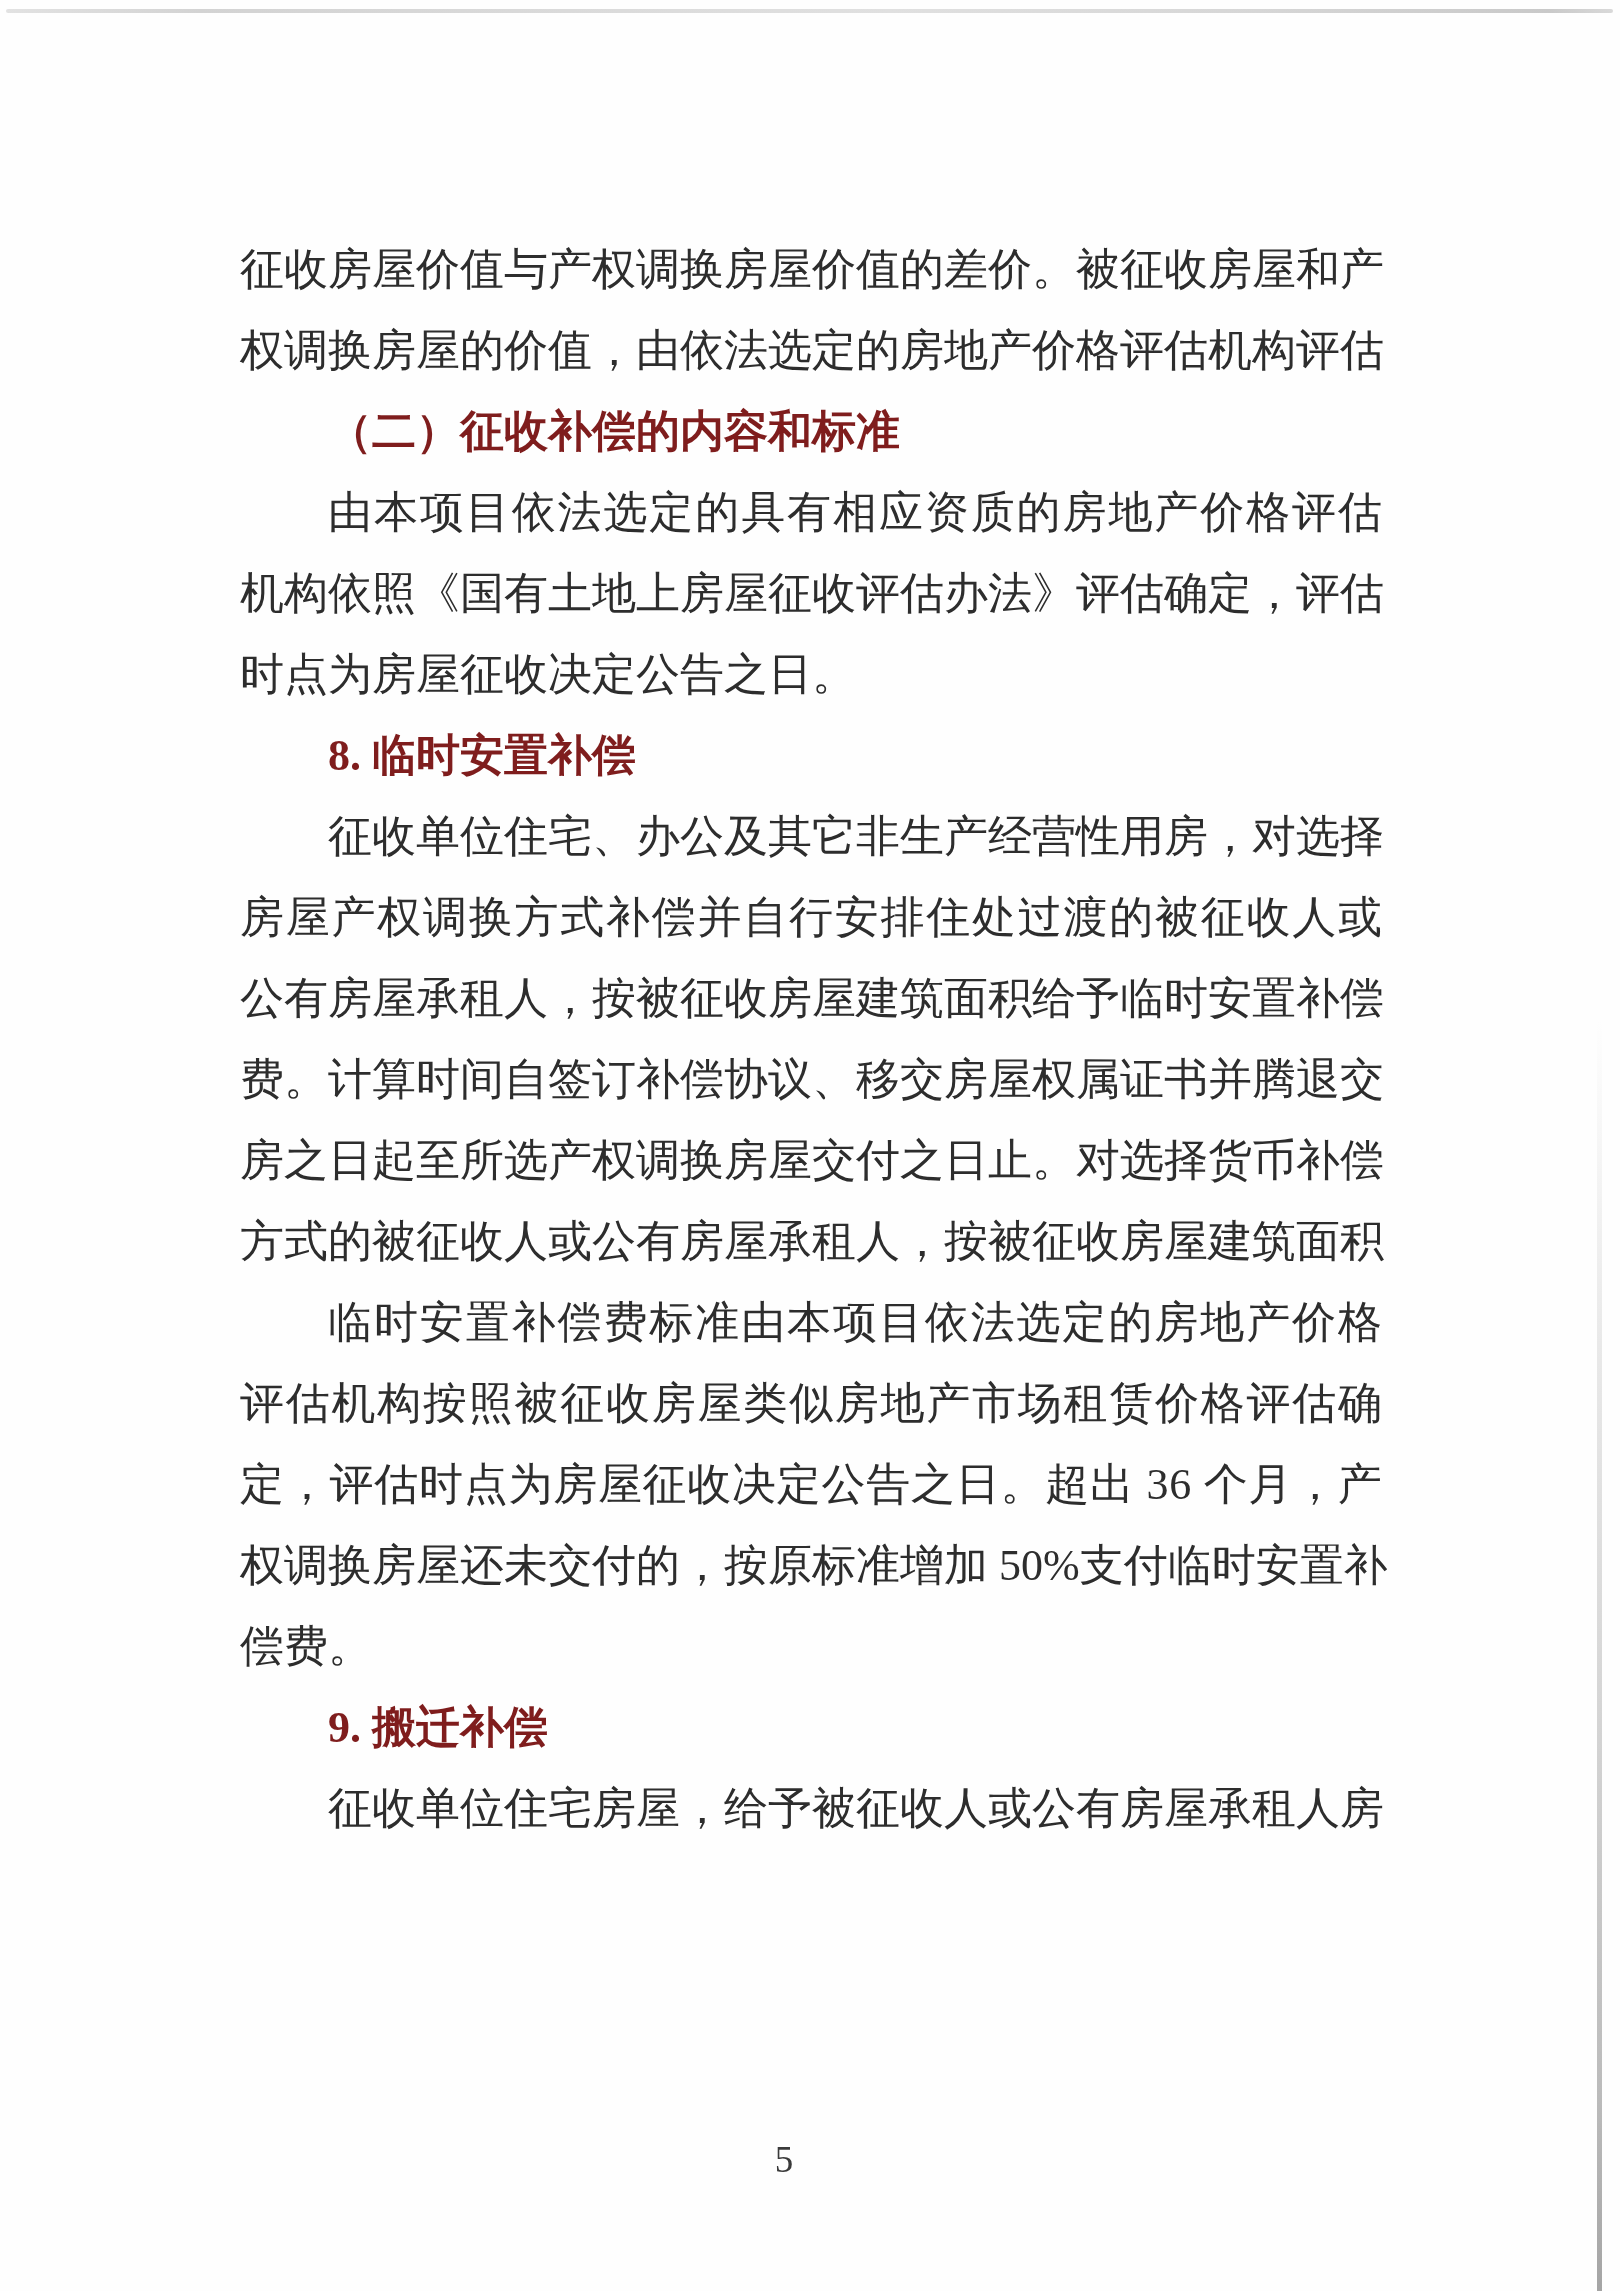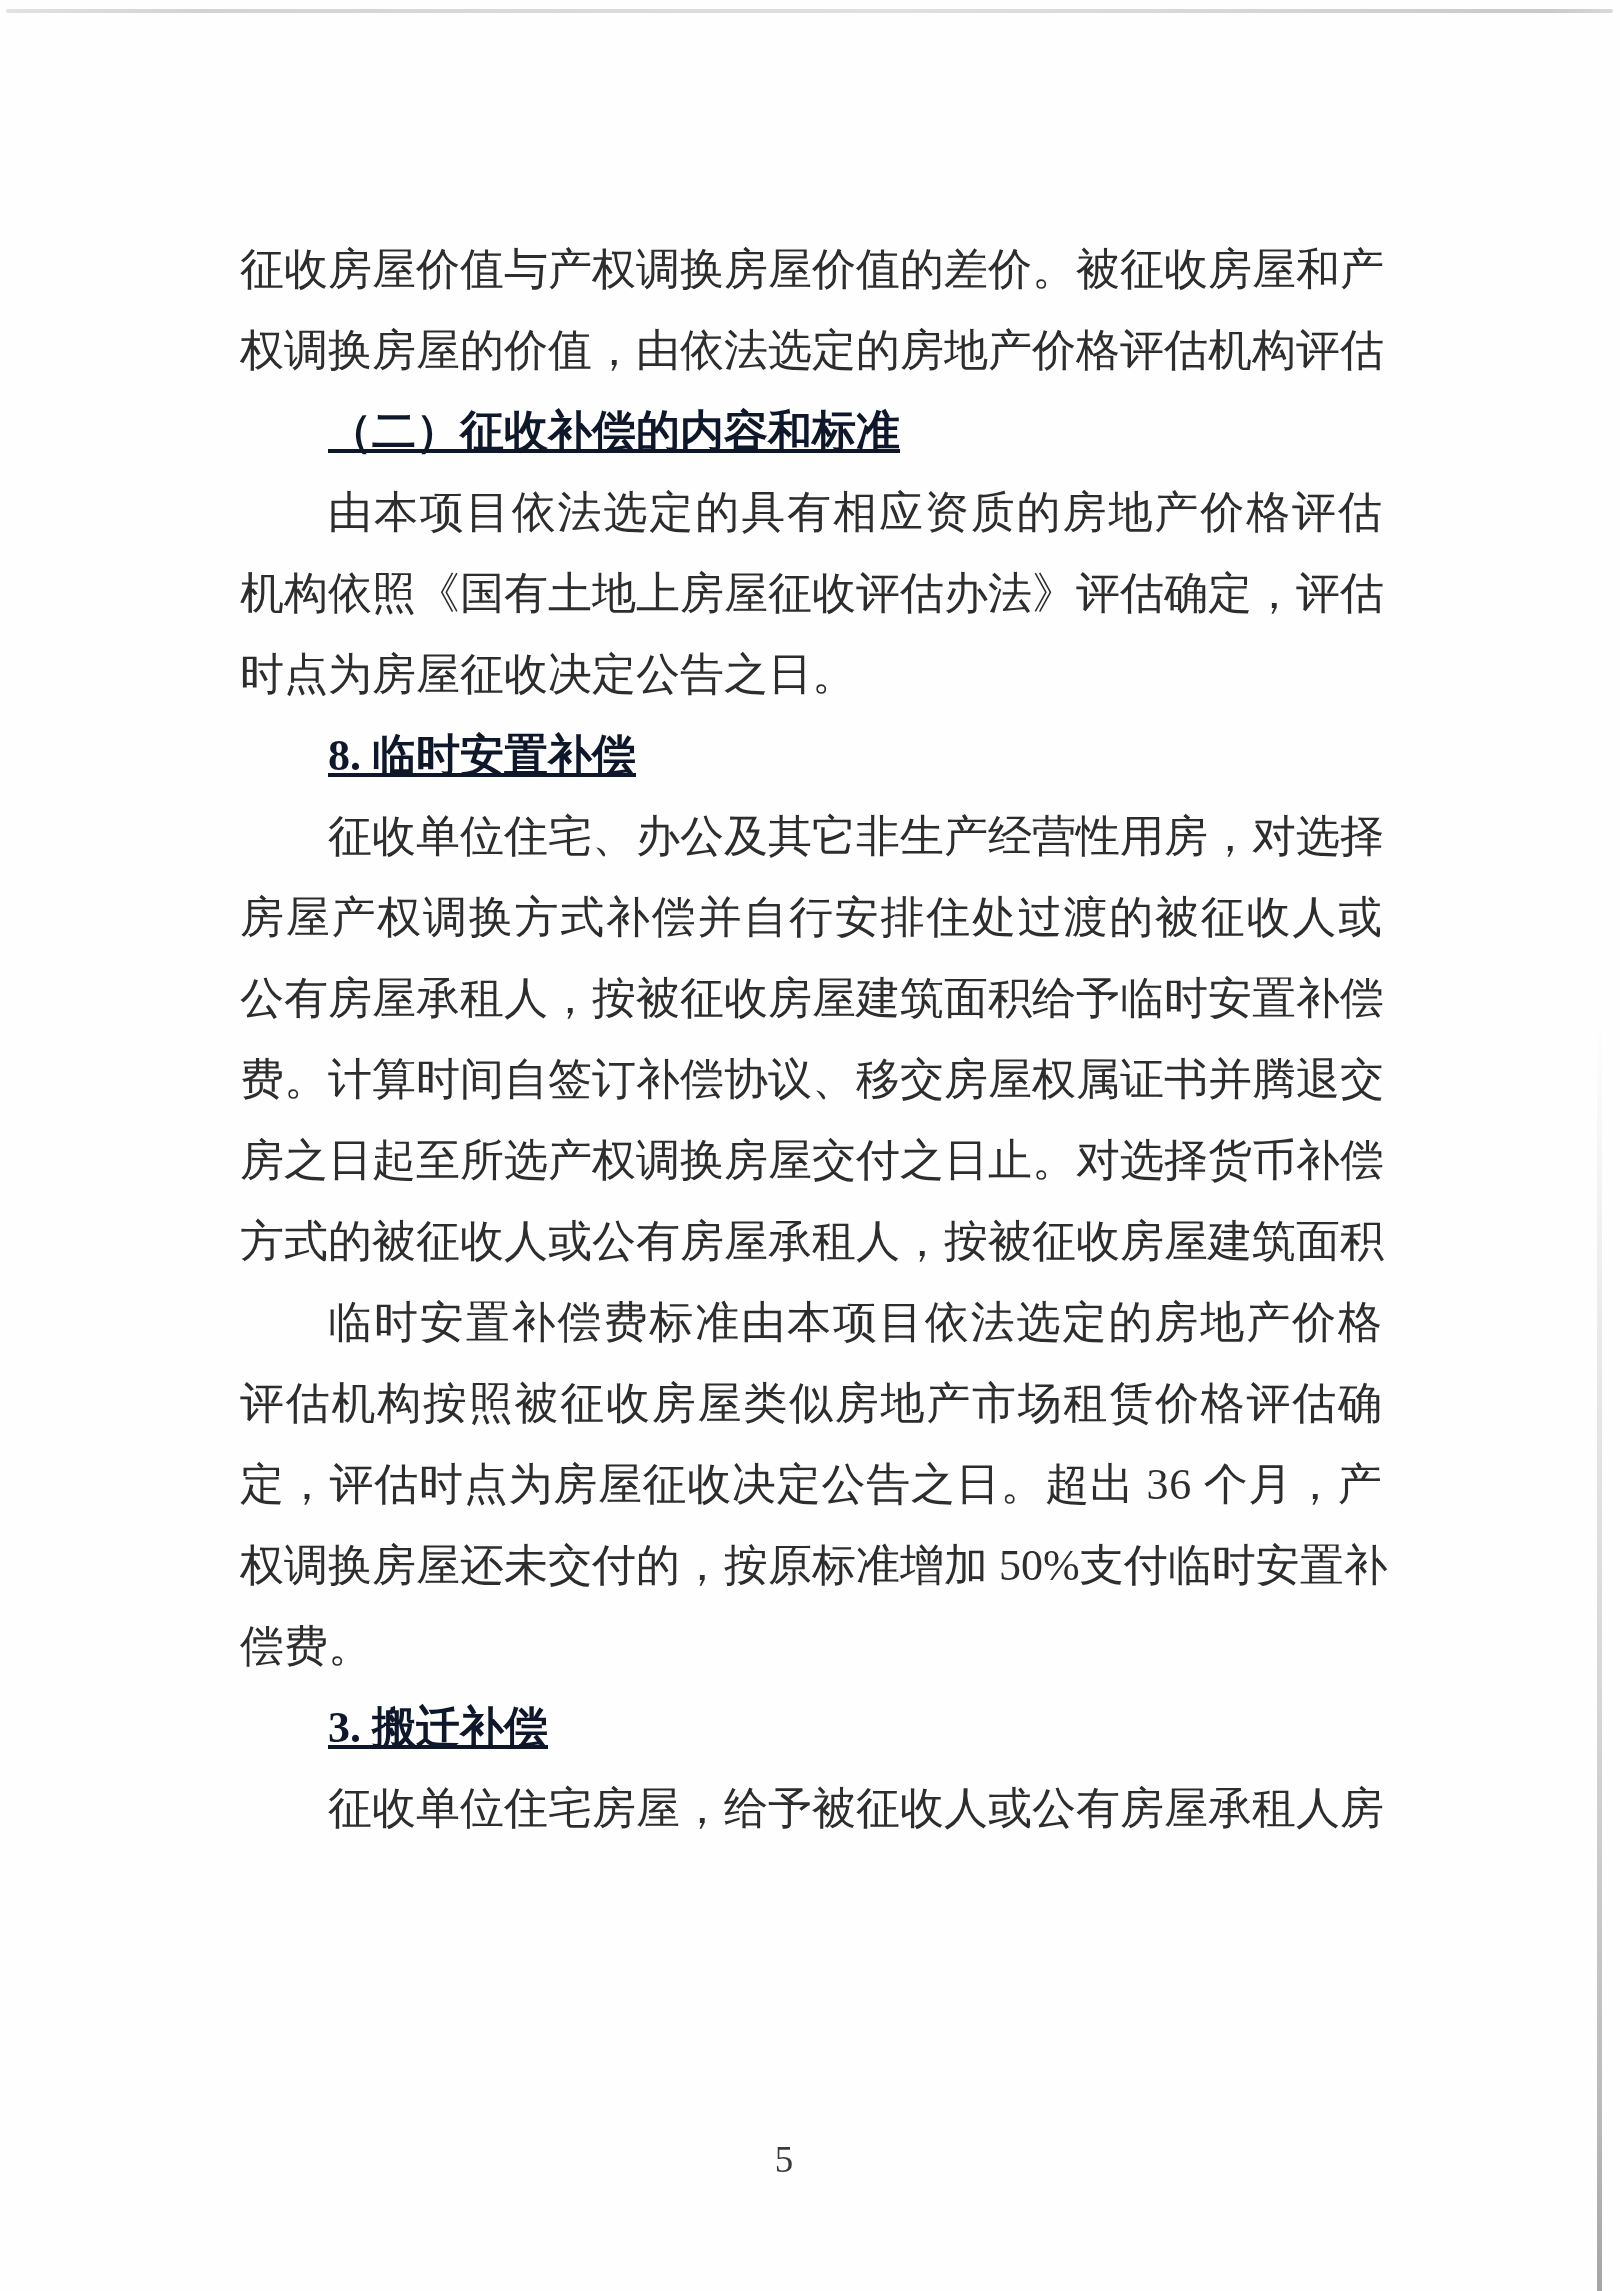--- a/index.html
+++ b/index.html
@@ -54,21 +54,21 @@
     white-space: pre;
     letter-spacing: 0;
   }
   .line.justify {
     display: flex;
     justify-content: space-between;
     align-items: center;
     white-space: normal;
   }
   .line.indent { padding-left: 88px; }
-  .line.bold { font-weight: bold; color: #0f172a; text-decoration: underline; }
+  .line.bold { font-weight: bold; color: #7f1d1d; }
   .page-number {
     position: absolute;
     left: 0;
     top: 2129px;
     width: 1568px;
     height: 61px;
     line-height: 61px;
     text-align: center;
     font-size: 37px;
     color: #3a3a3a;
@@ -464,21 +464,21 @@
         <span>%</span>
         <span>支</span>
         <span>付</span>
         <span>临</span>
         <span>时</span>
         <span>安</span>
         <span>置</span>
         <span>补</span>
       </div>
       <div class="line">偿费。</div>
-      <div class="line indent bold">3. 搬迁补偿</div>
+      <div class="line indent bold">9. 搬迁补偿</div>
       <div class="line justify indent">
         <span>征</span>
         <span>收</span>
         <span>单</span>
         <span>位</span>
         <span>住</span>
         <span>宅</span>
         <span>房</span>
         <span>屋</span>
         <span>，</span>

